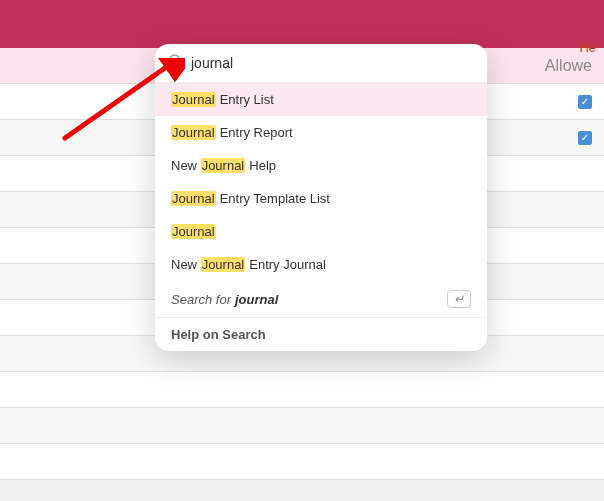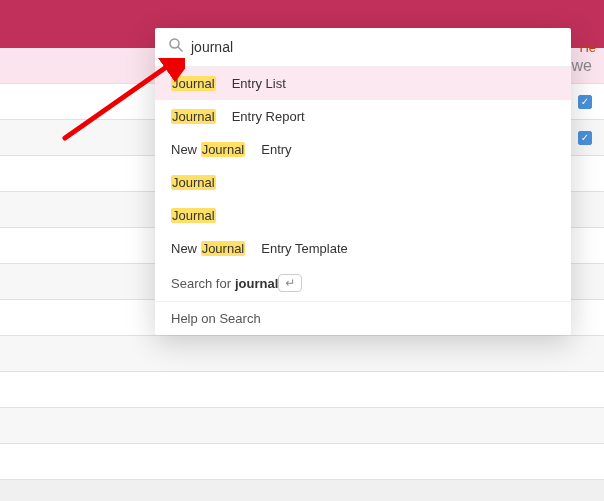--- a/index.html
+++ b/index.html
@@ -31,25 +31,25 @@
       display: flex;
       align-items: center;
       justify-content: center;
       color: white;
       font-size: 10px;
     }
 
     
     .search-overlay {
       position: absolute;
-      top: 28px;
+      top: 44px;
       left: 155px;
-      width: 416px;
+      width: 332px;
       background: white;
-      border-radius: 2px;
+      border-radius: 14px;
       box-shadow: 0 8px 30px rgba(0,0,0,0.18);
       overflow: hidden;
       z-index: 100;
     }
 
     .search-input-row {
       display: flex;
       align-items: center;
       padding: 10px 14px;
       border-bottom: 1px solid #eee;
@@ -93,31 +93,32 @@
 
     .highlight {
       background: #ffe066;
       color: #333;
       border-radius: 2px;
       padding: 0 1px;
     }
 
     .item-suffix {
       color: #333;
-      margin-left: 16px;
+      margin-left: 4px;
     }
 
     .search-for-row {
       display: flex;
       align-items: center;
       padding: 9px 16px;
       font-size: 13px;
       color: #555;
       cursor: pointer;
-      justify-content: flex-start;
+      justify-content: space-between;
+      font-style: italic;
     }
 
     .search-for-left {
       display: flex;
       align-items: center;
       gap: 4px;
     }
 
     .search-for-bold {
       font-weight: 700;
@@ -137,20 +138,21 @@
     }
 
     .help-on-search-row {
       display: flex;
       align-items: center;
       padding: 9px 16px;
       font-size: 13px;
       color: #555;
       cursor: pointer;
       border-top: 1px solid #f0f0f0;
+      font-weight: bold;
     }
 
     
     .red-arrow {
       position: absolute;
       top: 58px;
       left: 55px;
       z-index: 200;
       pointer-events: none;
     }
@@ -244,35 +246,36 @@
   </div>
 
   <div class="dropdown-item">
     <span class="highlight">Journal</span>
     <span class="item-suffix"> Entry Report</span>
   </div>
 
   <div class="dropdown-item">
     <span>New&nbsp;</span>
     <span class="highlight">Journal</span>
-    <span class="item-suffix"> Entry</span>
-  </div>
-
-  <div class="dropdown-item">
-    <span class="highlight">Journal</span>
+    <span class="item-suffix"> Help</span>
+  </div>
+
+  <div class="dropdown-item">
+    <span class="highlight">Journal</span>
+    <span class="item-suffix"> Entry Template List</span>
   </div>
 
   <div class="dropdown-item">
     <span class="highlight">Journal</span>
   </div>
 
   <div class="dropdown-item">
     <span>New&nbsp;</span>
     <span class="highlight">Journal</span>
-    <span class="item-suffix"> Entry Template</span>
+    <span class="item-suffix"> Entry Journal</span>
   </div>
 
   <div class="search-for-row">
     <div class="search-for-left">
       <span>Search for </span>
       <span class="search-for-bold">journal</span>
     </div>
     <div class="enter-icon">↵</div>
   </div>
 

